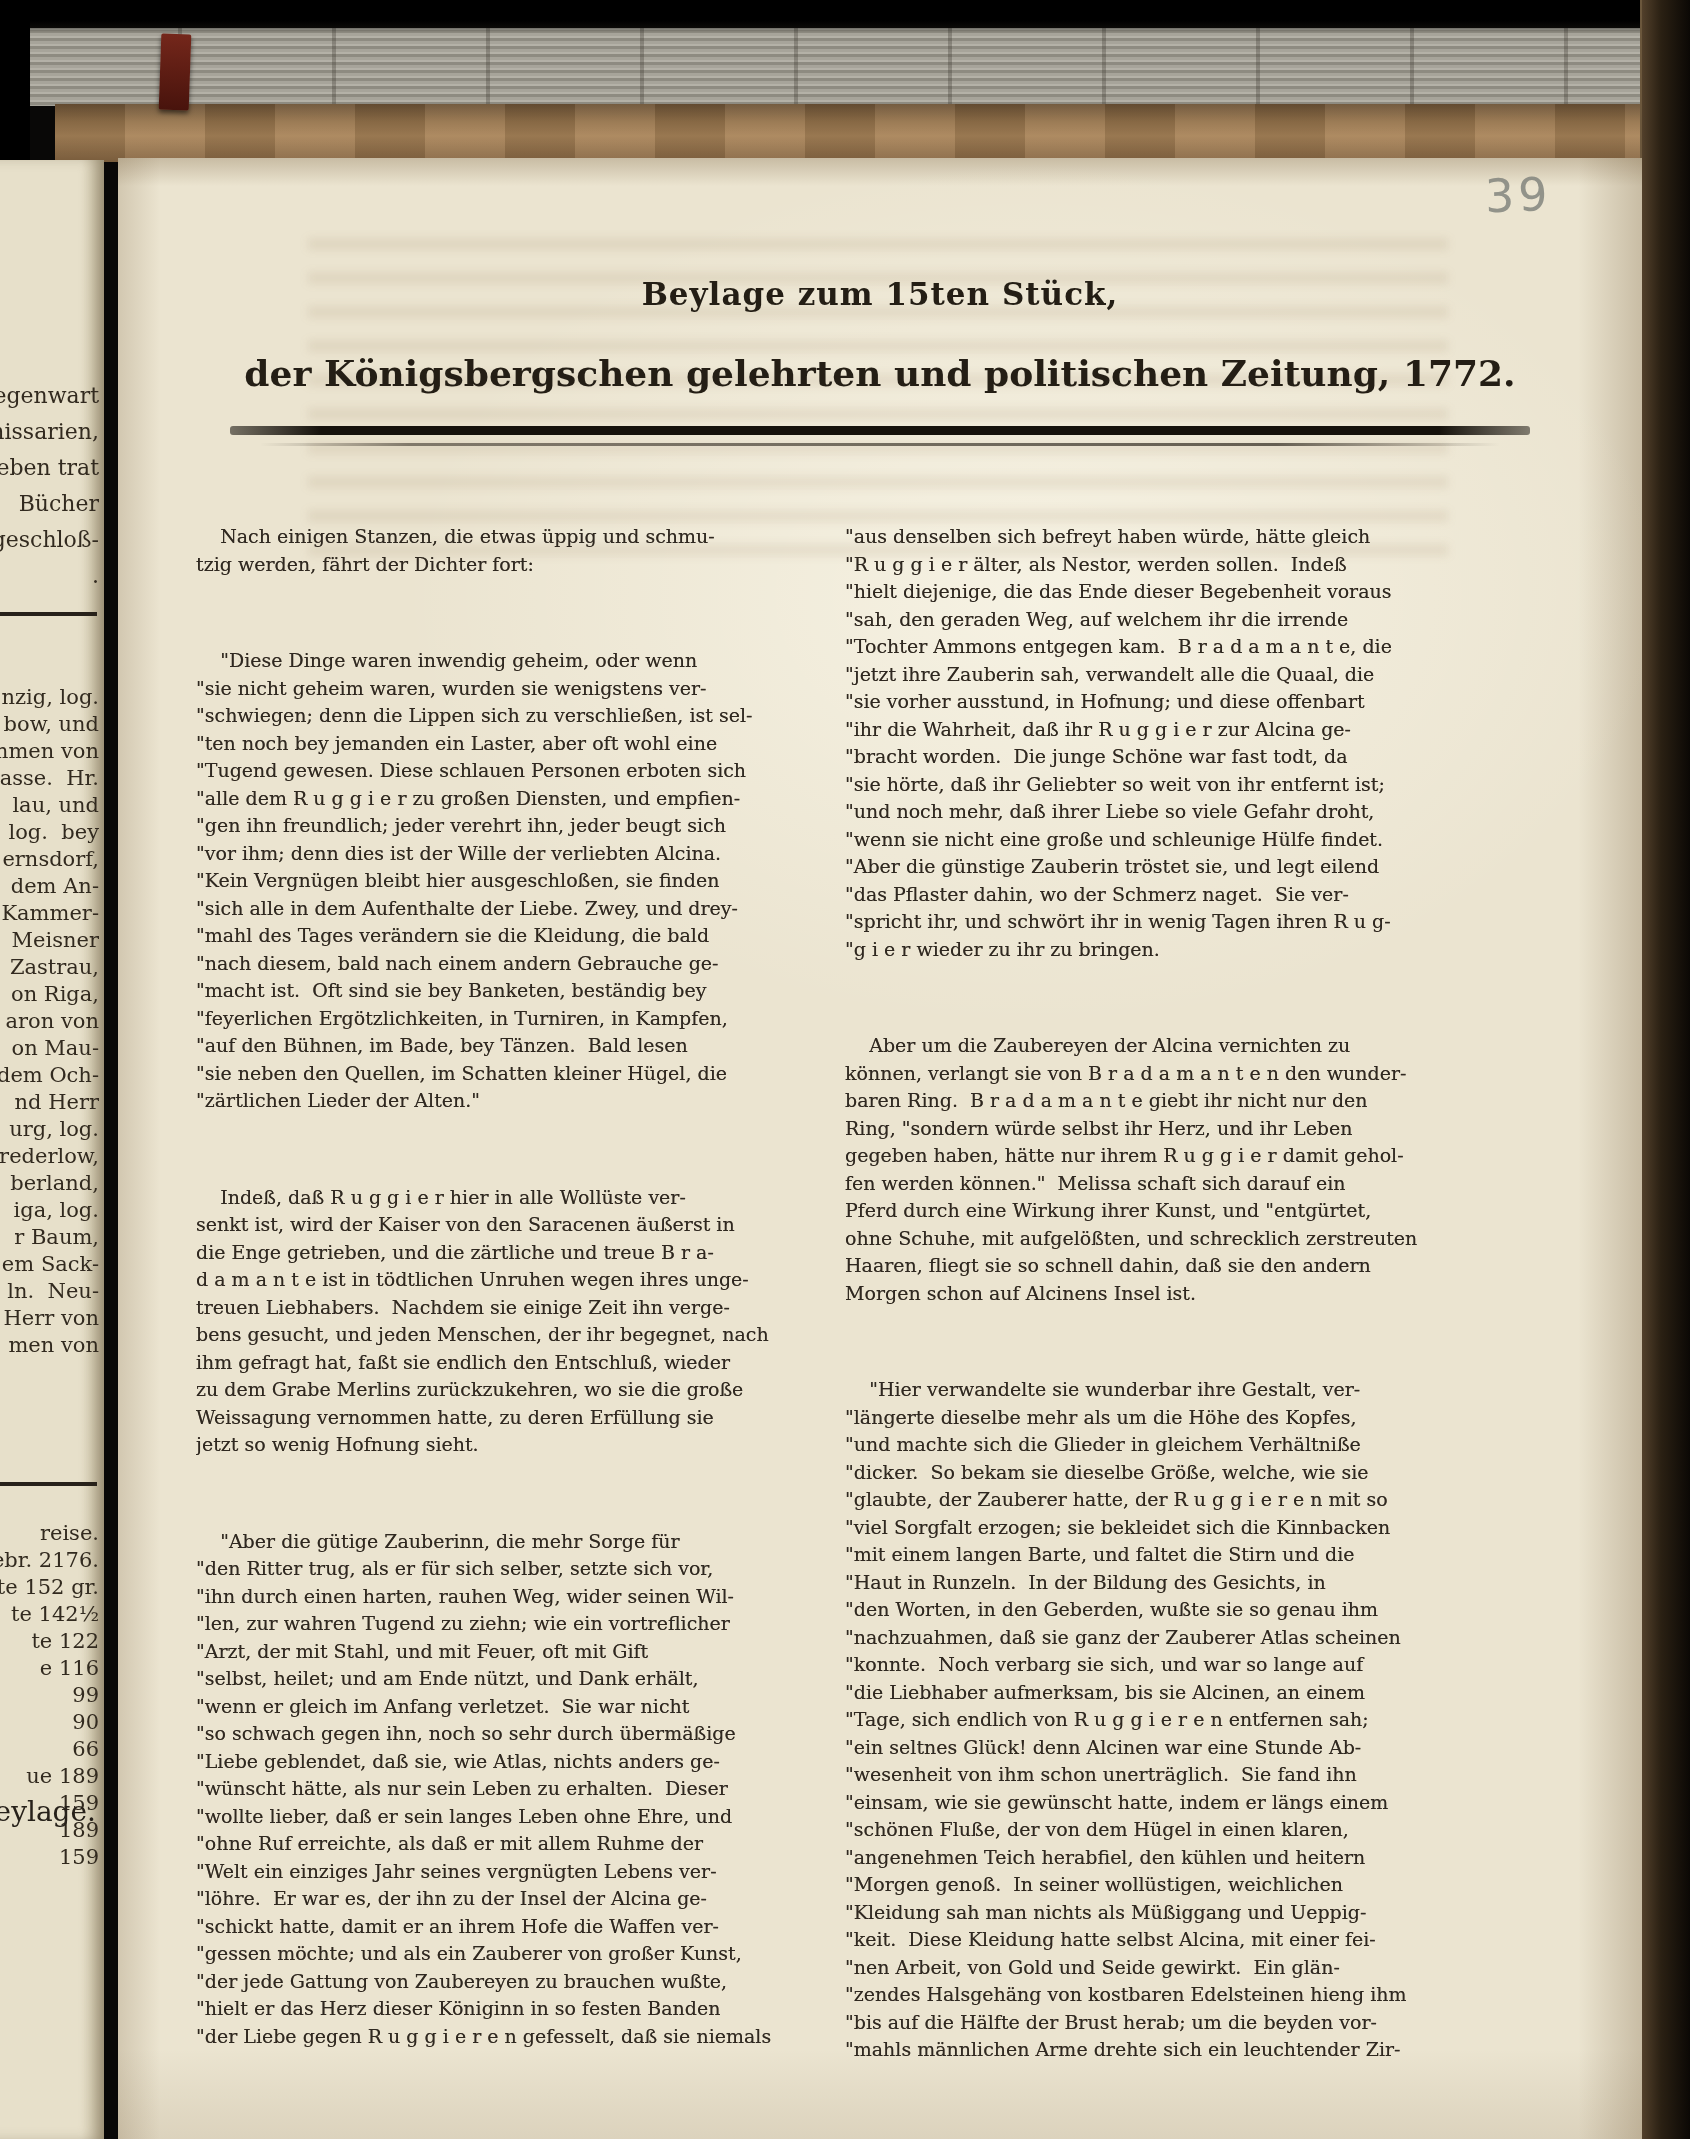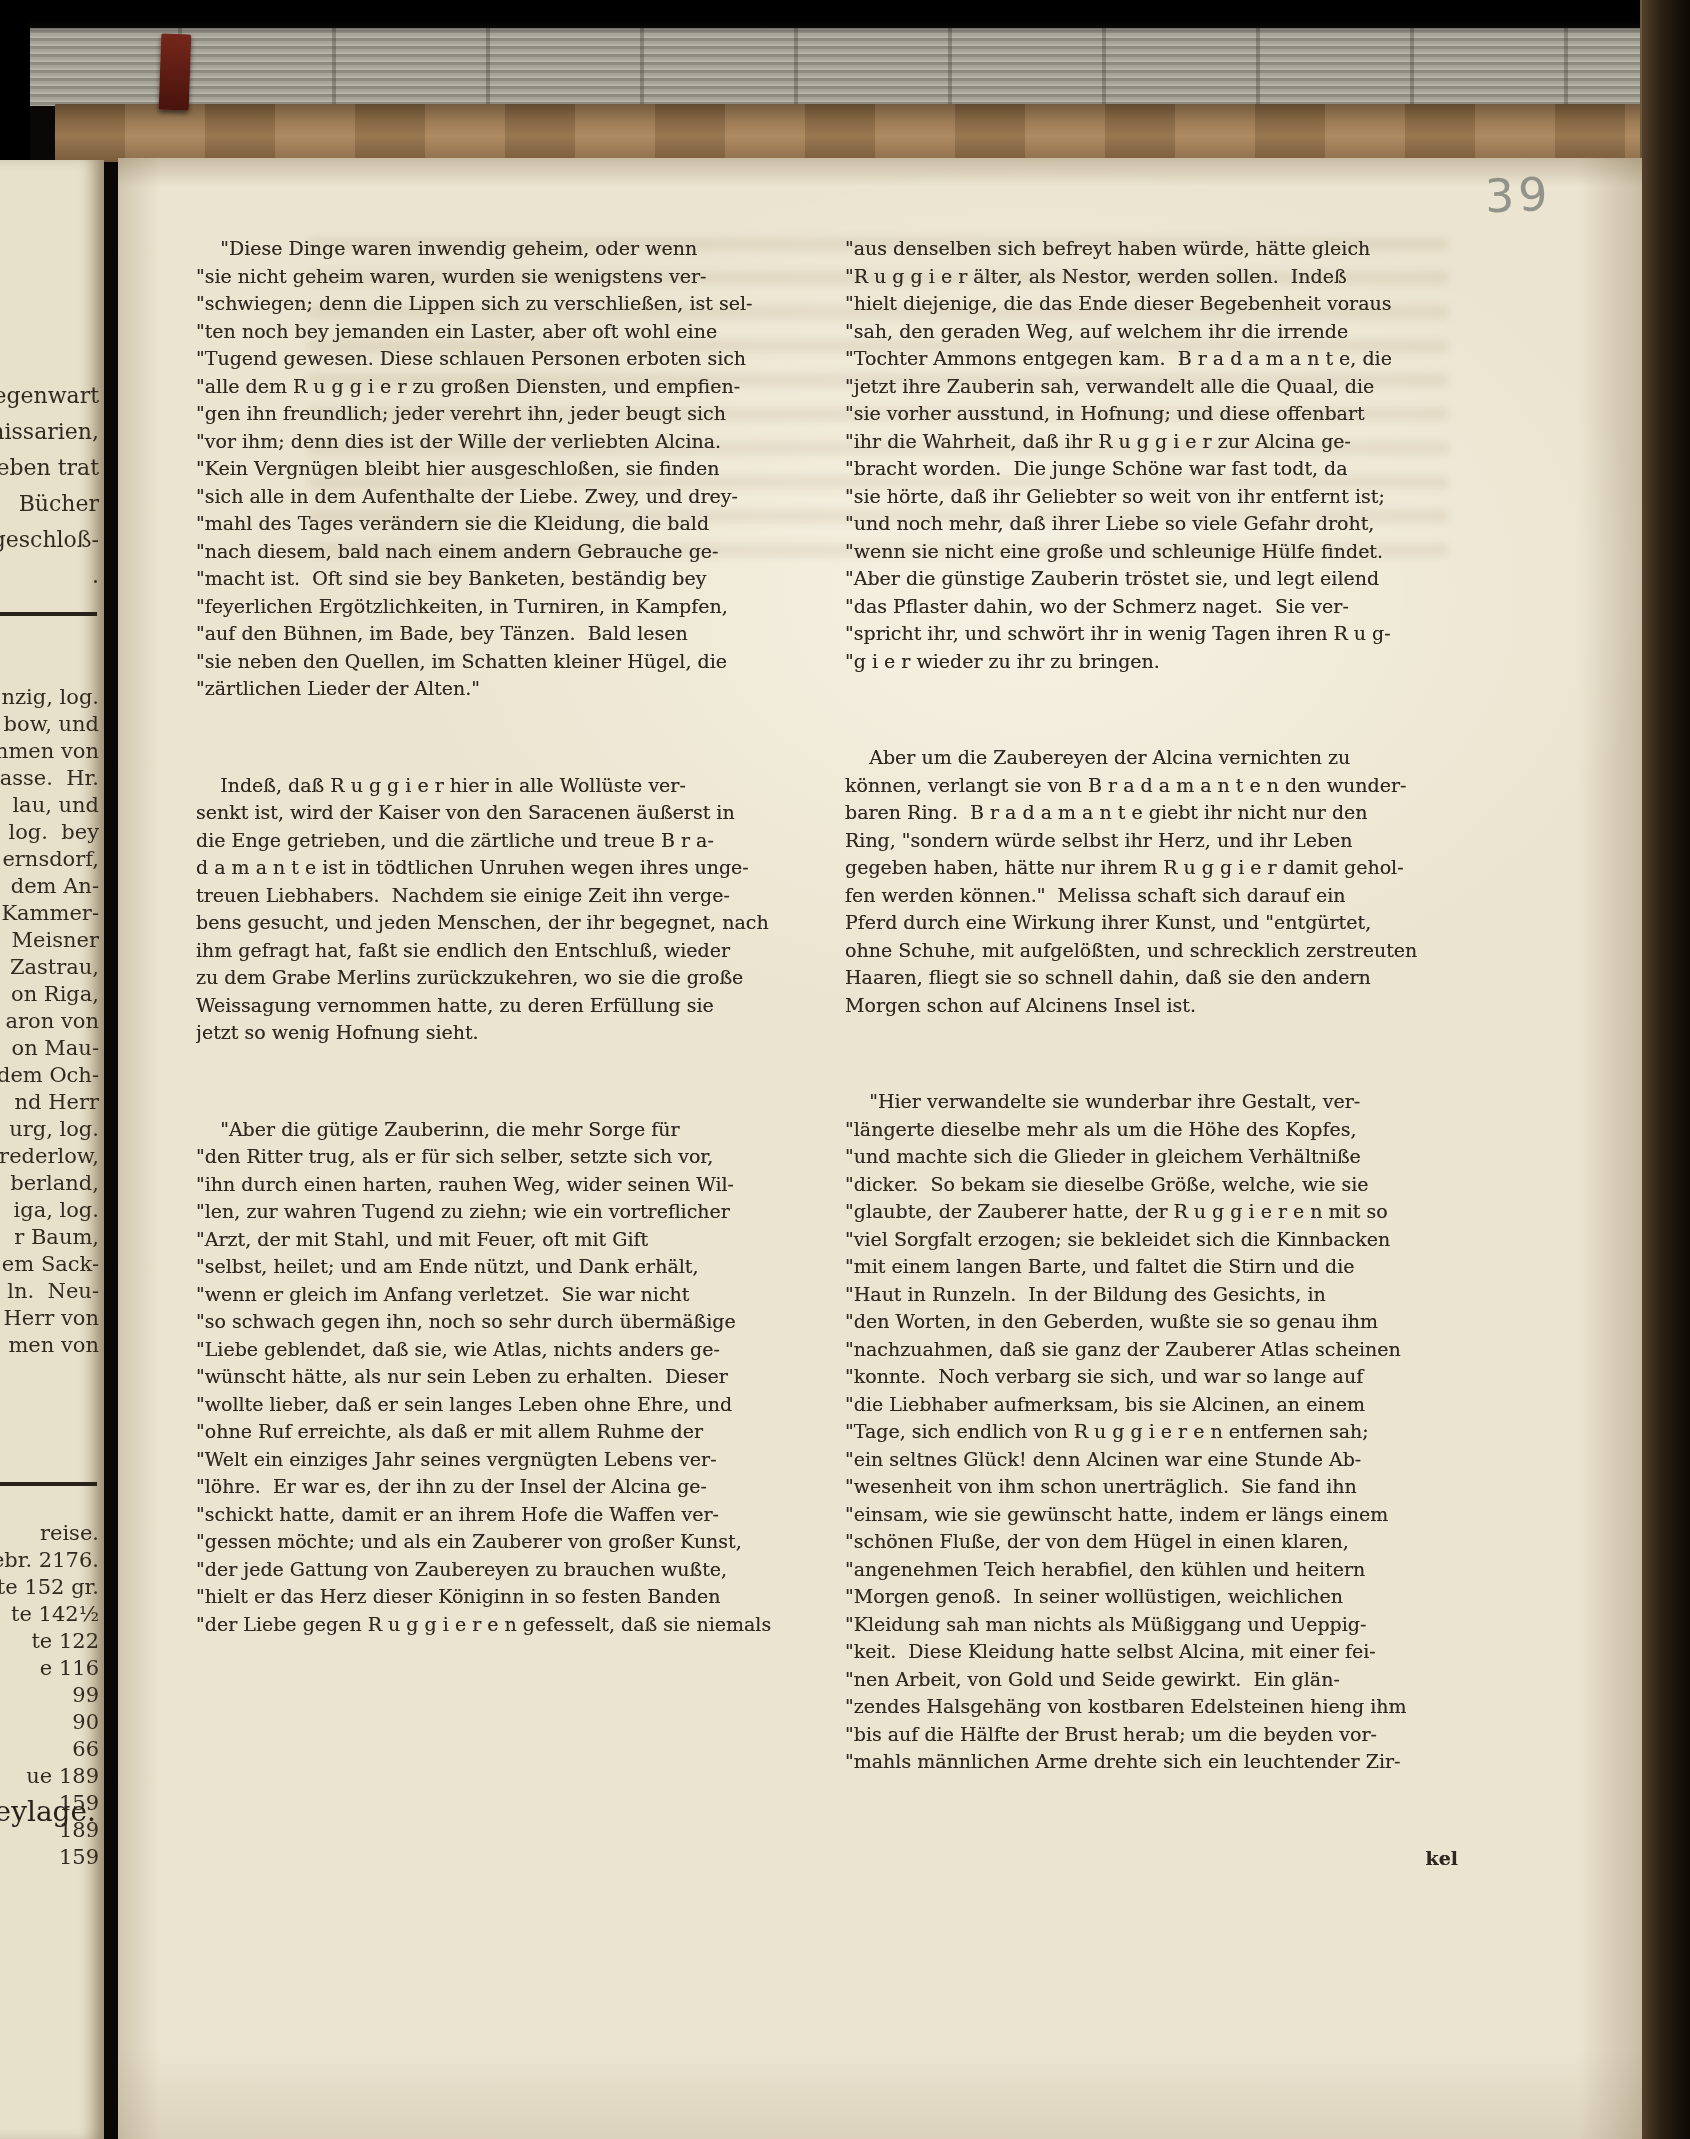--- a/index.html
+++ b/index.html
@@ -137,23 +137,31 @@
 159
 189
 159</div>
     <div class="frag-catchword">eylage.</div>
   </div>
 
   <div class="paper">
     <div class="bleed"></div>
     <div class="pencil-number">39</div>
 
+    <div class="masthead">
+      <div class="mast1">Beylage zum 15ten Stück,</div>
+      <div class="mast2">der Königsbergschen gelehrten und politischen Zeitung, 1772.</div>
+      <div class="rule-thick"></div>
+      <div class="rule-thin"></div>
+    </div>
 
     <div class="columns">
       <div class="col">
+        <p class="para">    Nach einigen Stanzen, die etwas üppig und schmu-
+tzig werden, fährt der Dichter fort:</p>
         <p class="para">    "Diese Dinge waren inwendig geheim, oder wenn
 "sie nicht geheim waren, wurden sie wenigstens ver-
 "schwiegen; denn die Lippen sich zu verschließen, ist sel-
 "ten noch bey jemanden ein Laster, aber oft wohl eine
 "Tugend gewesen. Diese schlauen Personen erboten sich
 "alle dem R u g g i e r zu großen Diensten, und empfien-
 "gen ihn freundlich; jeder verehrt ihn, jeder beugt sich
 "vor ihm; denn dies ist der Wille der verliebten Alcina.
 "Kein Vergnügen bleibt hier ausgeschloßen, sie finden
 "sich alle in dem Aufenthalte der Liebe. Zwey, und drey-

